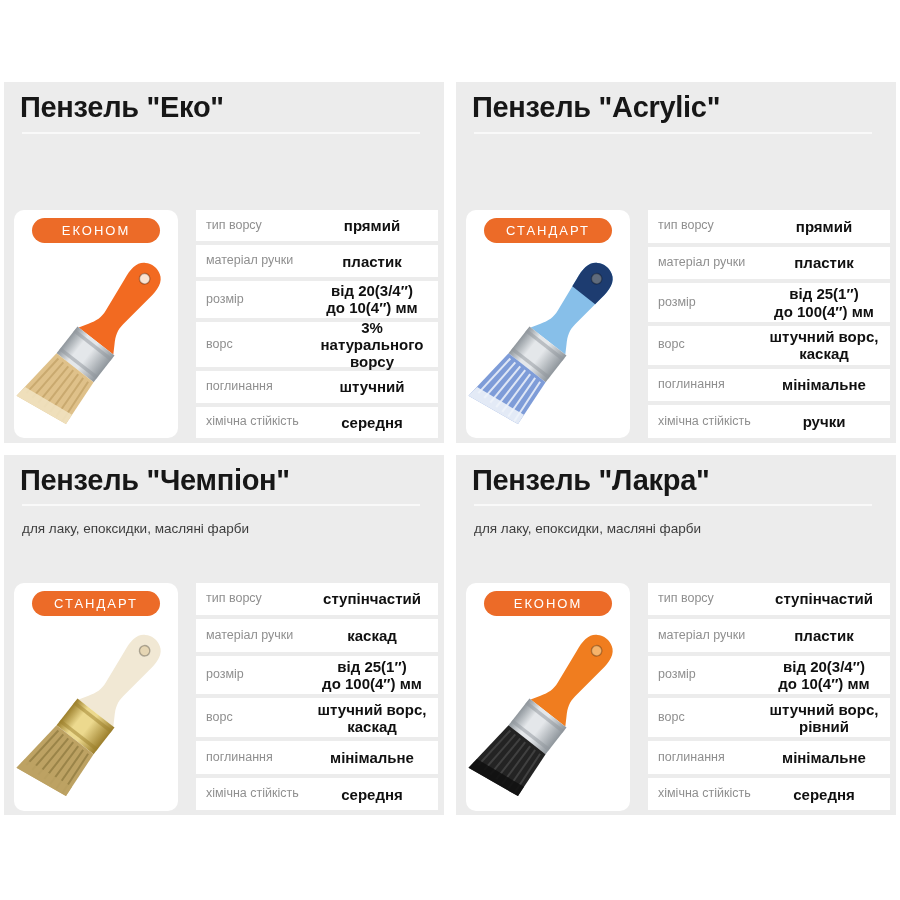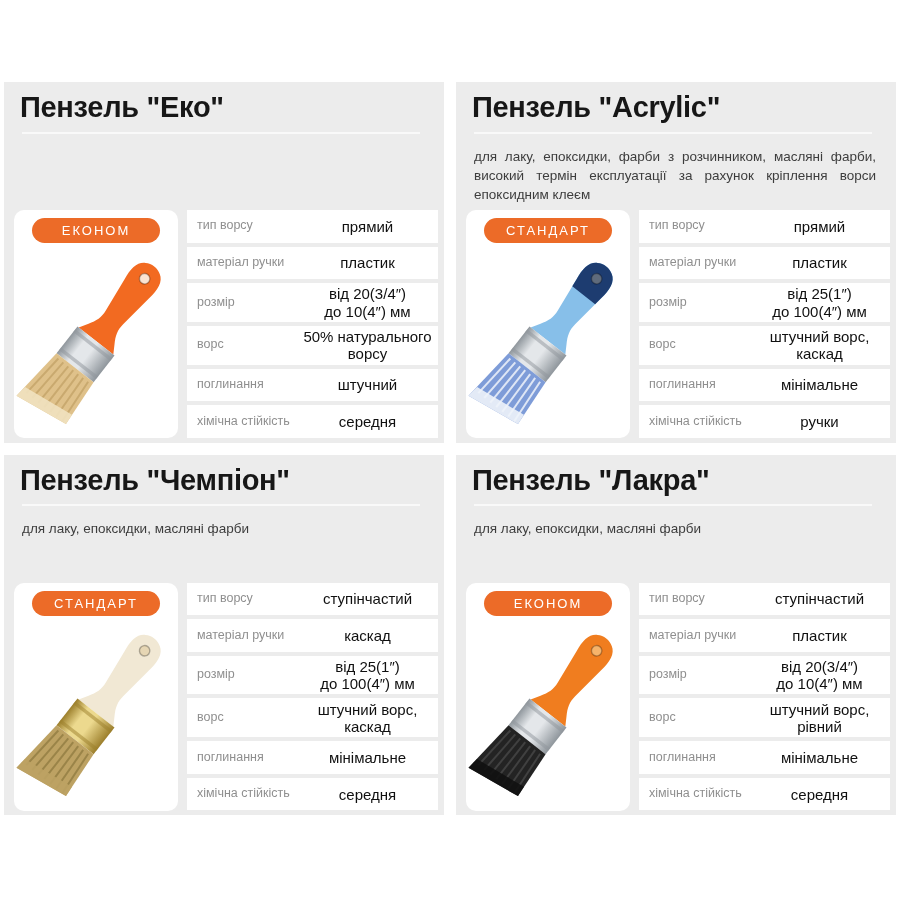--- a/index.html
+++ b/index.html
@@ -17,41 +17,41 @@
   .head{height:128px;box-sizing:border-box;padding:8px 14px 0 16px;}
   .title{
     margin:0;font-size:29px;font-weight:700;color:#171717;line-height:1.2;
     letter-spacing:-0.3px;
   }
   .divider{height:2px;background:#f9f9f9;margin:7px 10px 0 2px;}
   .desc{
     margin:14px 6px 0 2px;font-size:13.5px;color:#3d3d3d;line-height:1.4;
     text-align:justify;
   }
-  .content{display:flex;gap:9px;height:228px;padding:0 6px 0 10px;}
+  .content{display:flex;gap:18px;height:228px;padding:0 6px 0 10px;}
   .card{
     margin:0;width:164px;flex:0 0 164px;background:#ffffff;border-radius:10px;
     box-sizing:border-box;padding-top:8px;display:flex;flex-direction:column;
     align-items:center;
   }
   .badge{
     width:128px;height:25px;border-radius:13px;background:#ec6b28;color:#ffffff;
     font-size:13px;letter-spacing:2px;display:flex;align-items:center;
     justify-content:center;font-weight:400;
   }
   .brush{flex:1;display:flex;align-items:center;justify-content:center;}
   .specs{flex:1;display:flex;flex-direction:column;gap:4px;}
   .row{
     background:#ffffff;display:flex;align-items:center;
     padding:0 6px 0 10px;height:38px;box-sizing:border-box;
   }
   .row.tall{height:45px;}
   .lbl{flex:0 0 106px;font-size:12.5px;color:#8f8f8f;line-height:1.1;}
   .val{
-    flex:1;text-align:center;font-size:15px;font-weight:400;color:#101010;
+    flex:1;text-align:center;font-size:15px;font-weight:700;color:#101010;
     line-height:1.15;white-space:pre-line;
   }
 </style>
 </head>
 <body>
 
 <div class="grid">
   <section class="panel">
     <header class="head">
       <h2 class="title">Пензель "Еко"</h2>
@@ -98,40 +98,39 @@
           <span class="lbl">матеріал ручки</span>
           <span class="val">пластик</span>
         </div>
         <div class="row tall">
           <span class="lbl">розмір</span>
           <span class="val">від 20(3/4″)
 до 10(4″) мм</span>
         </div>
         <div class="row tall">
           <span class="lbl">ворс</span>
-          <span class="val">50% натурального
+          <span class="val">3% натурального
 ворсу</span>
         </div>
         <div class="row">
           <span class="lbl">поглинання</span>
           <span class="val">штучний</span>
         </div>
         <div class="row">
           <span class="lbl">хімічна стійкість</span>
           <span class="val">середня</span>
         </div>
       </div>
     </div>
   </section>
 
   <section class="panel">
     <header class="head">
       <h2 class="title">Пензель "Acrylic"</h2>
       <div class="divider"></div>
-      <p class="desc">для лаку, епоксидки, фарби з розчинником, масляні фарби, високий термін експлуатації за рахунок кріплення ворси епоксидним клеєм</p>
     </header>
     <div class="content">
       <figure class="card">
         <div class="badge">СТАНДАРТ</div>
         <div class="brush">
             <svg width="160" height="188" viewBox="0 0 160 188" xmlns="http://www.w3.org/2000/svg">
               <defs>
                 <linearGradient id="fer1" x1="0" y1="0" x2="1" y2="0">
                   <stop offset="0" stop-color="#8f969c"></stop>
                   <stop offset="0.3" stop-color="#e4e7ea"></stop>

